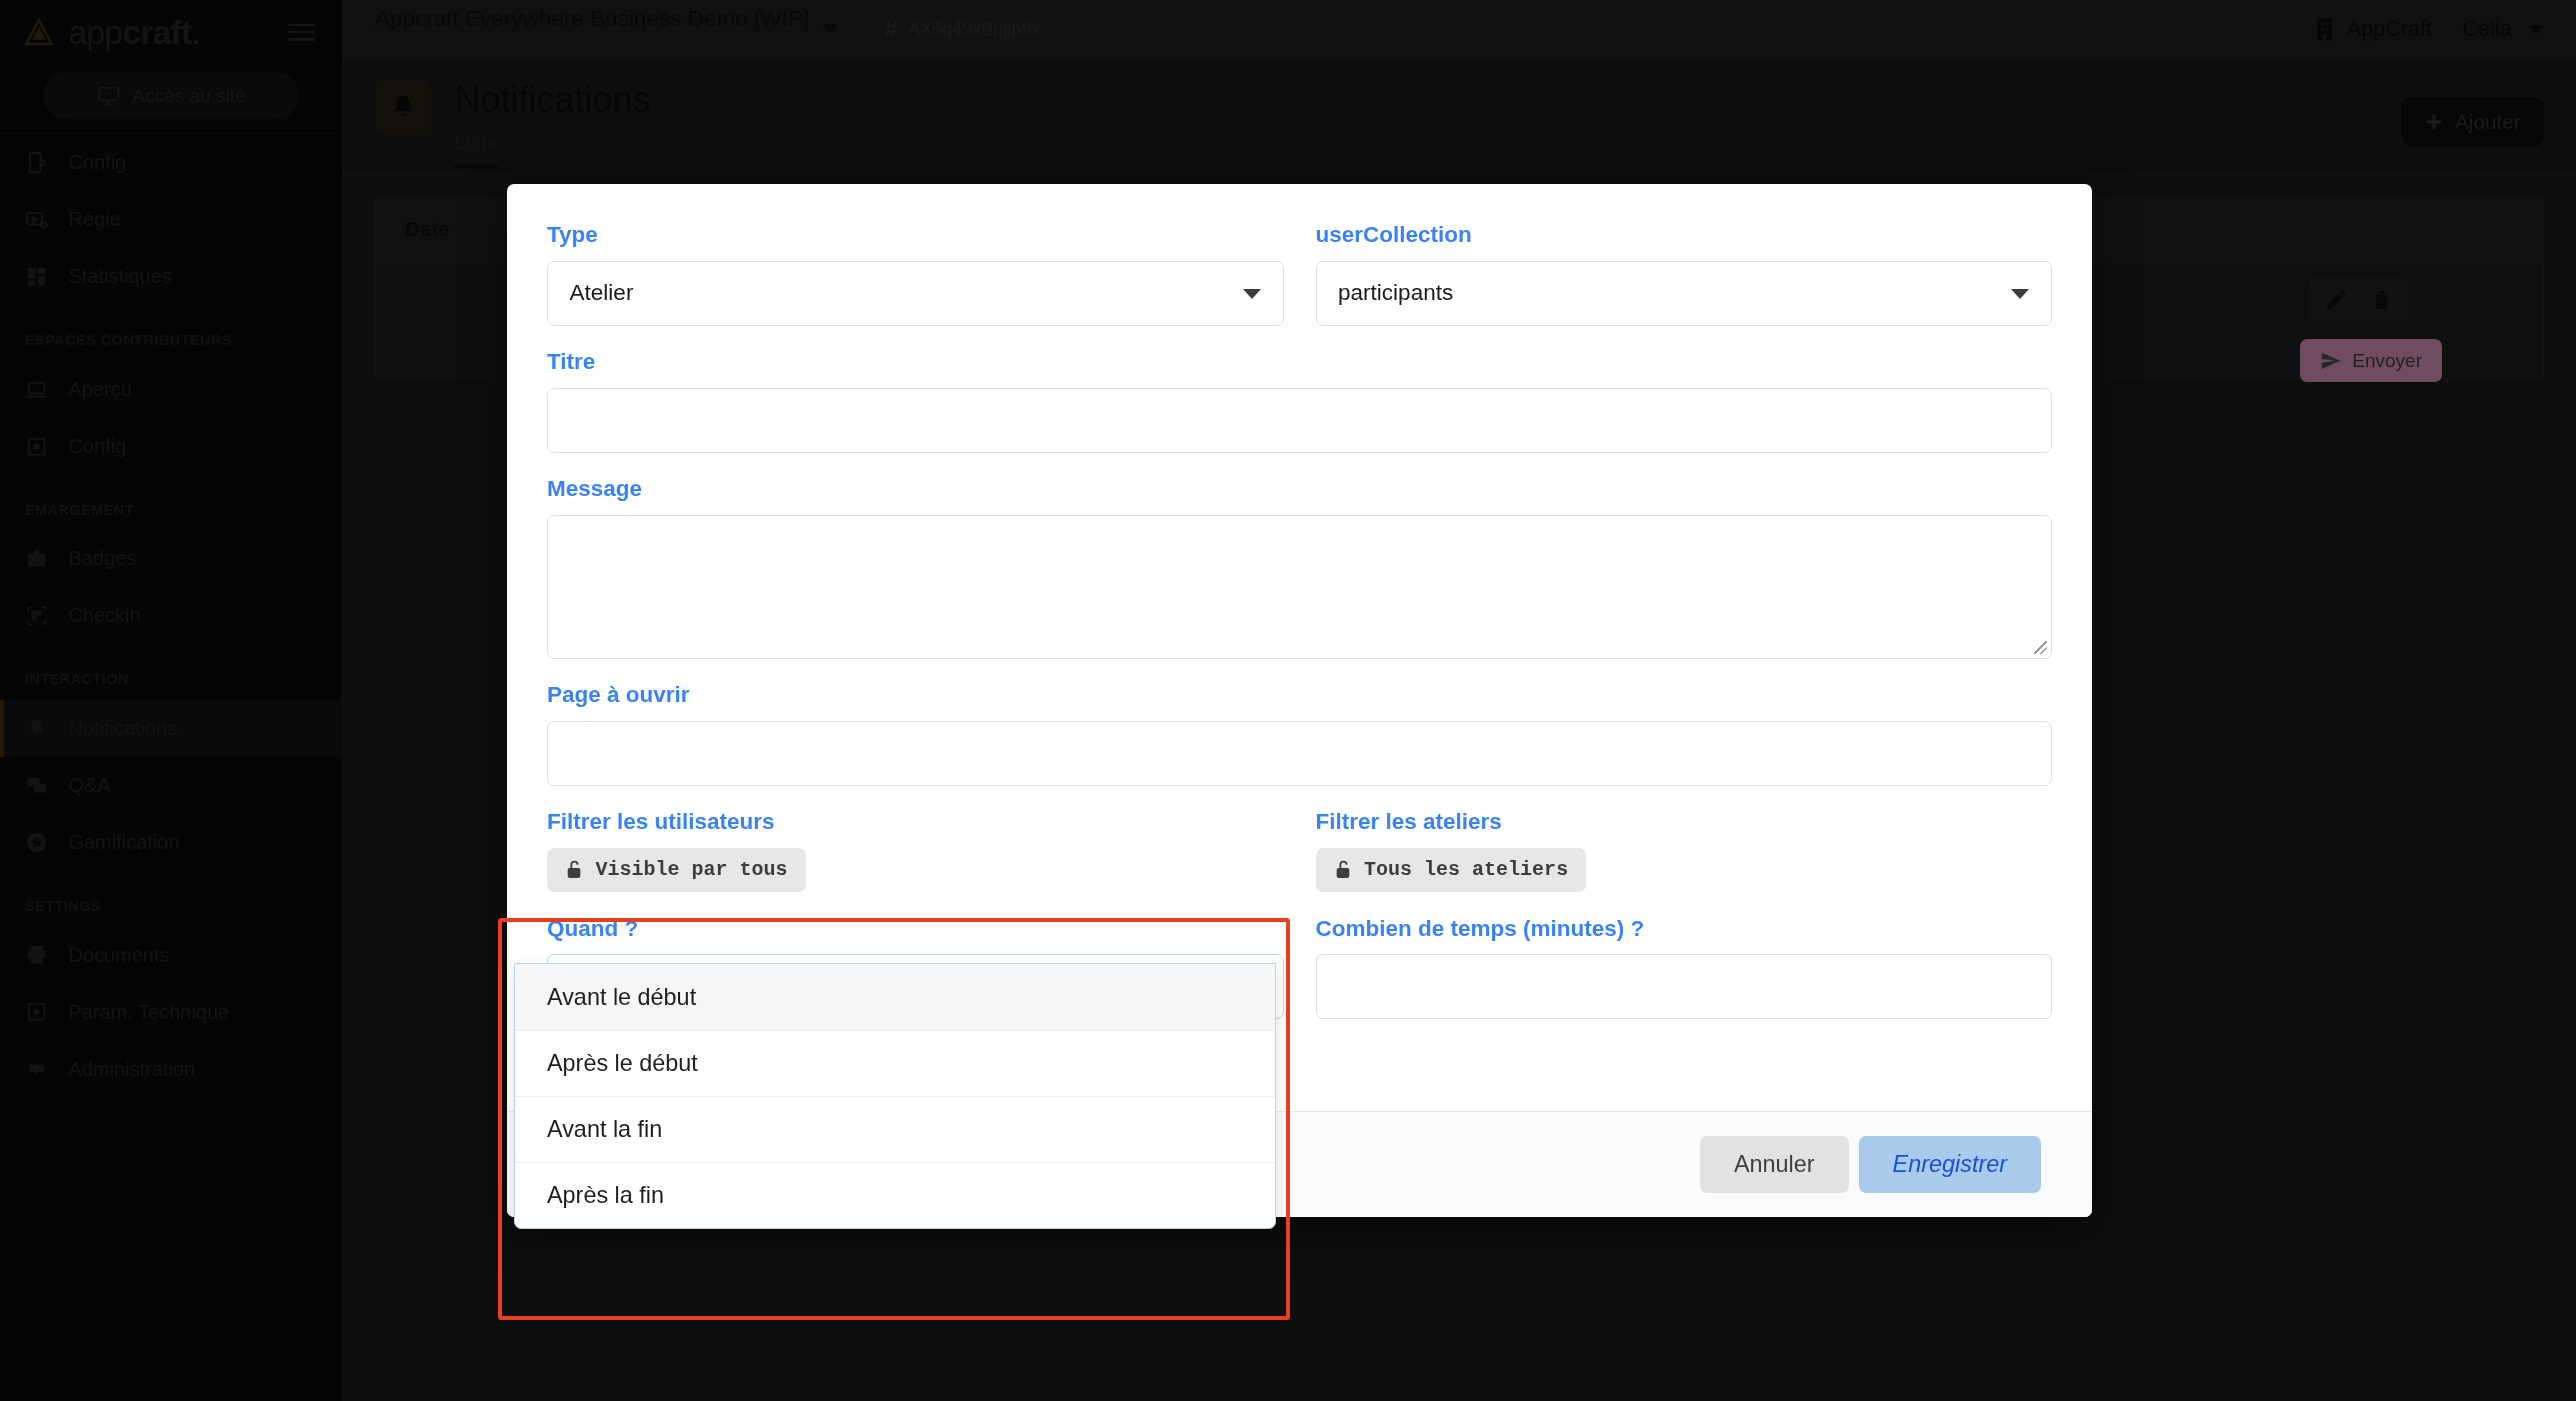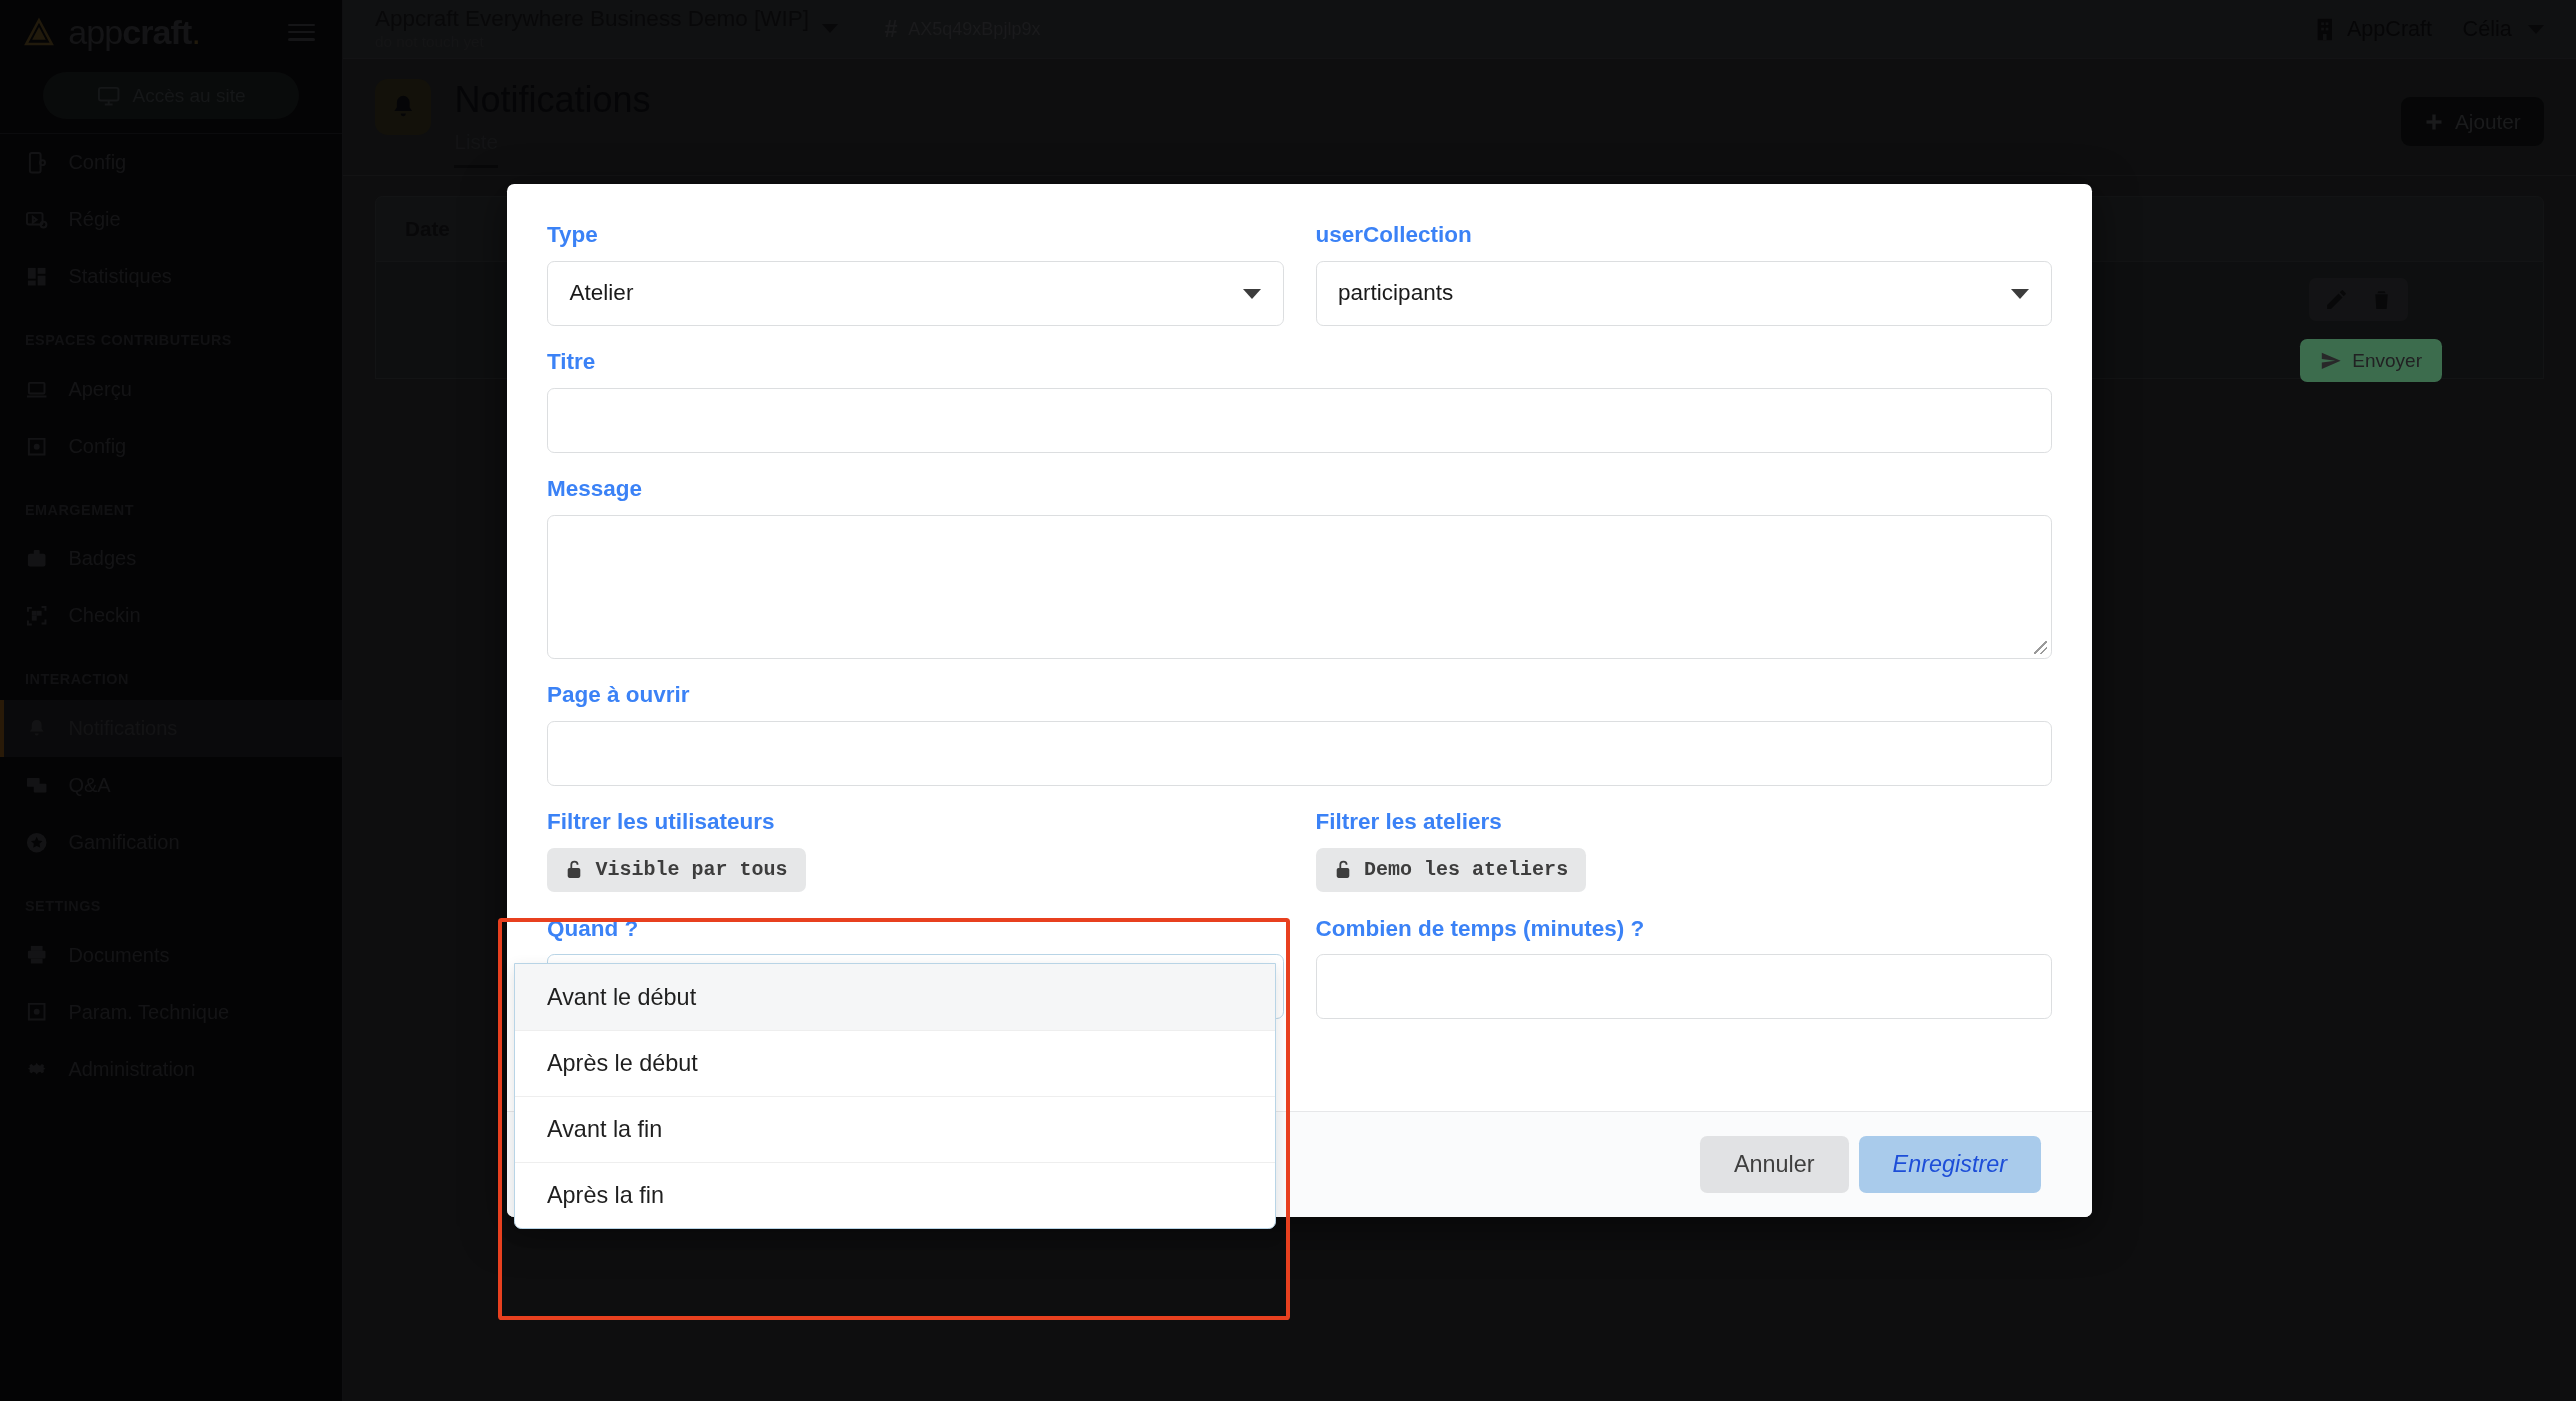--- a/index.html
+++ b/index.html
@@ -91,21 +91,21 @@
   .table-head {
     background: #252629; border:0.9px solid #2c2d30; border-radius: 7.2px 7.2px 0 0;
     height: 66px; display:flex; align-items:center; padding: 0 29px;
   }
   .th { font-size: 20.7px; font-weight: 700; color: #131316; }
   .table-body { background:#212225; border:0.9px solid #2c2d30; border-top:0; height: 117px; position:relative; }
   .row-actions { position:absolute; right: 135px; top: 16px; display:flex; gap: 20px; background:#2b2c2f; border-radius:7.2px; padding: 9px 14.4px; }
   .ico-btn { width:25px;height:25px; color:#131316; cursor:pointer; }
   .send-btn {
     position:absolute; right: 101px; top: 77px;
-    background:#86efac; color:#4a4a4c; font-size: 19px; border-radius: 7.2px;
+    background:#f9a8d4; color:#4a4a4c; font-size: 19px; border-radius: 7.2px;
     padding: 10.8px 20px; display:flex; align-items:center; gap:10.8px; cursor:pointer;
   }
 
   
   .overlay { position:absolute; inset:0; background: rgba(0,0,0,0.55); }
   .modal {
     position:absolute; left: 507px; top: 184px; width: 1585px; height: 1033px;
     background: #ffffff; border-radius: 7.2px; box-shadow: 0 10.8px 43px rgba(0,0,0,.5);
   }
   .modal-body { padding: 38px 40px 0 40px; }
@@ -443,21 +443,21 @@
             <span>Visible par tous</span>
           </div>
         </div>
         <div class="field">
           <label class="flabel">Filtrer les ateliers</label>
           <div class="chip">
             <svg width="18" height="21.6" viewBox="0 0 20 24" fill="none" stroke="#3d3d3d" stroke-width="2">
               <rect x="3" y="10" width="14" height="11" rx="2" fill="#3d3d3d" stroke="none"></rect>
               <path d="M7 10V6.5A3.5 3.5 0 0 1 14 6.5"></path>
             </svg>
-            <span>Demo les ateliers</span>
+            <span>Tous les ateliers</span>
           </div>
         </div>
       </div>
 
       <div class="grid2">
         <div class="field sect-when">
           <label class="flabel">Quand ?</label>
           <div class="ctl select focused">
             <span>Avant le début</span>
             <span class="caret"></span>

